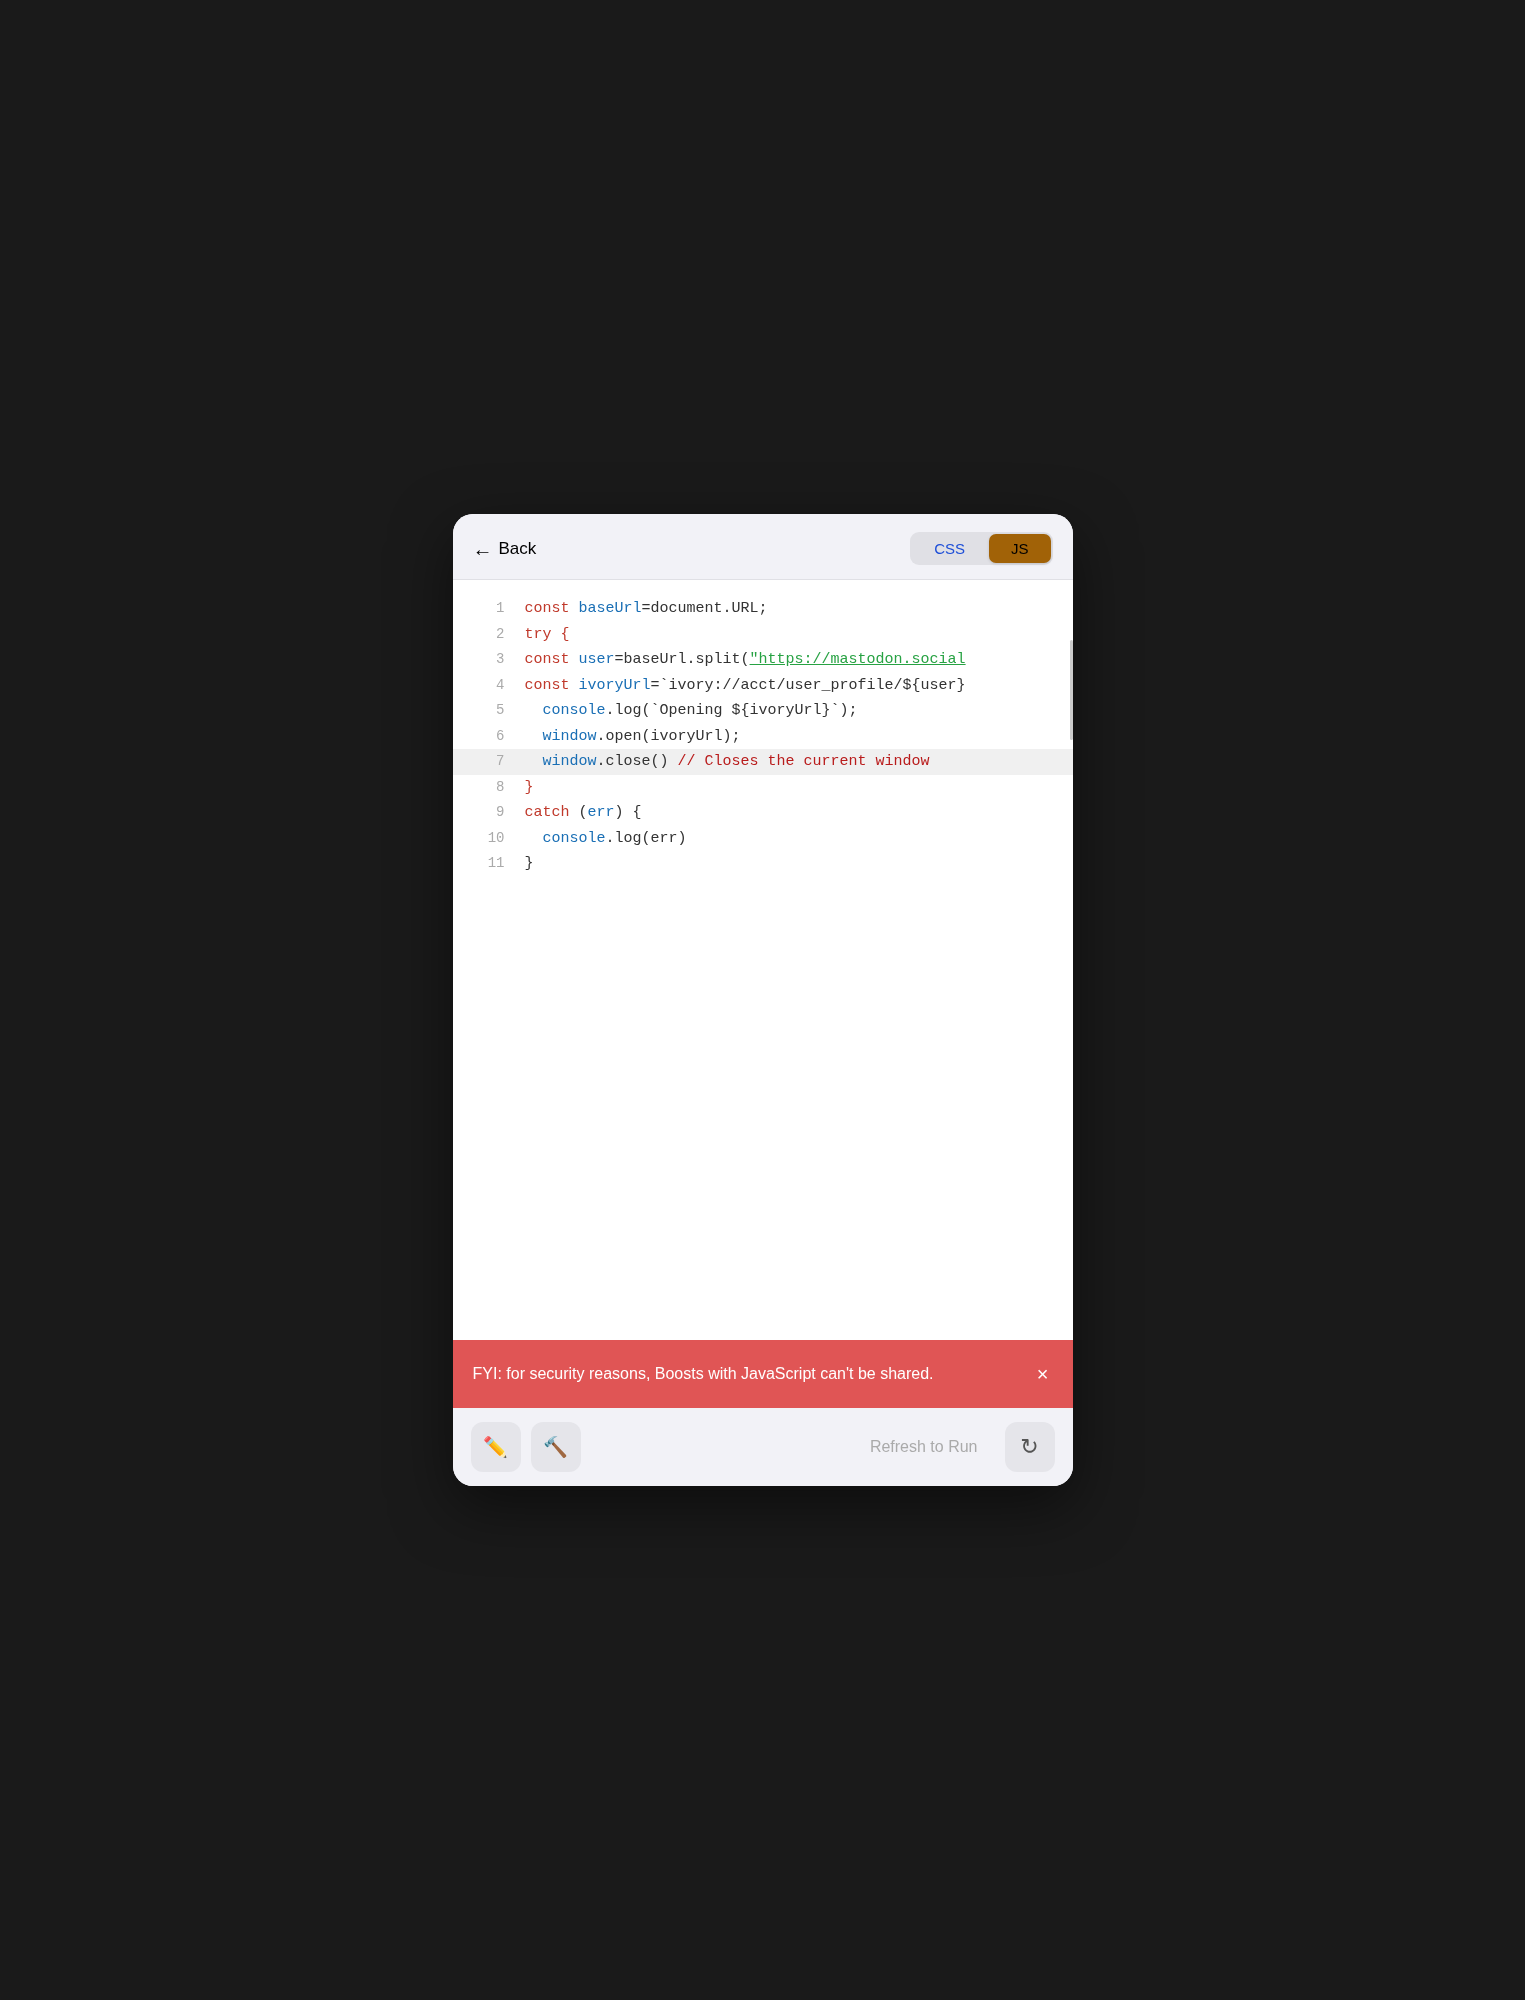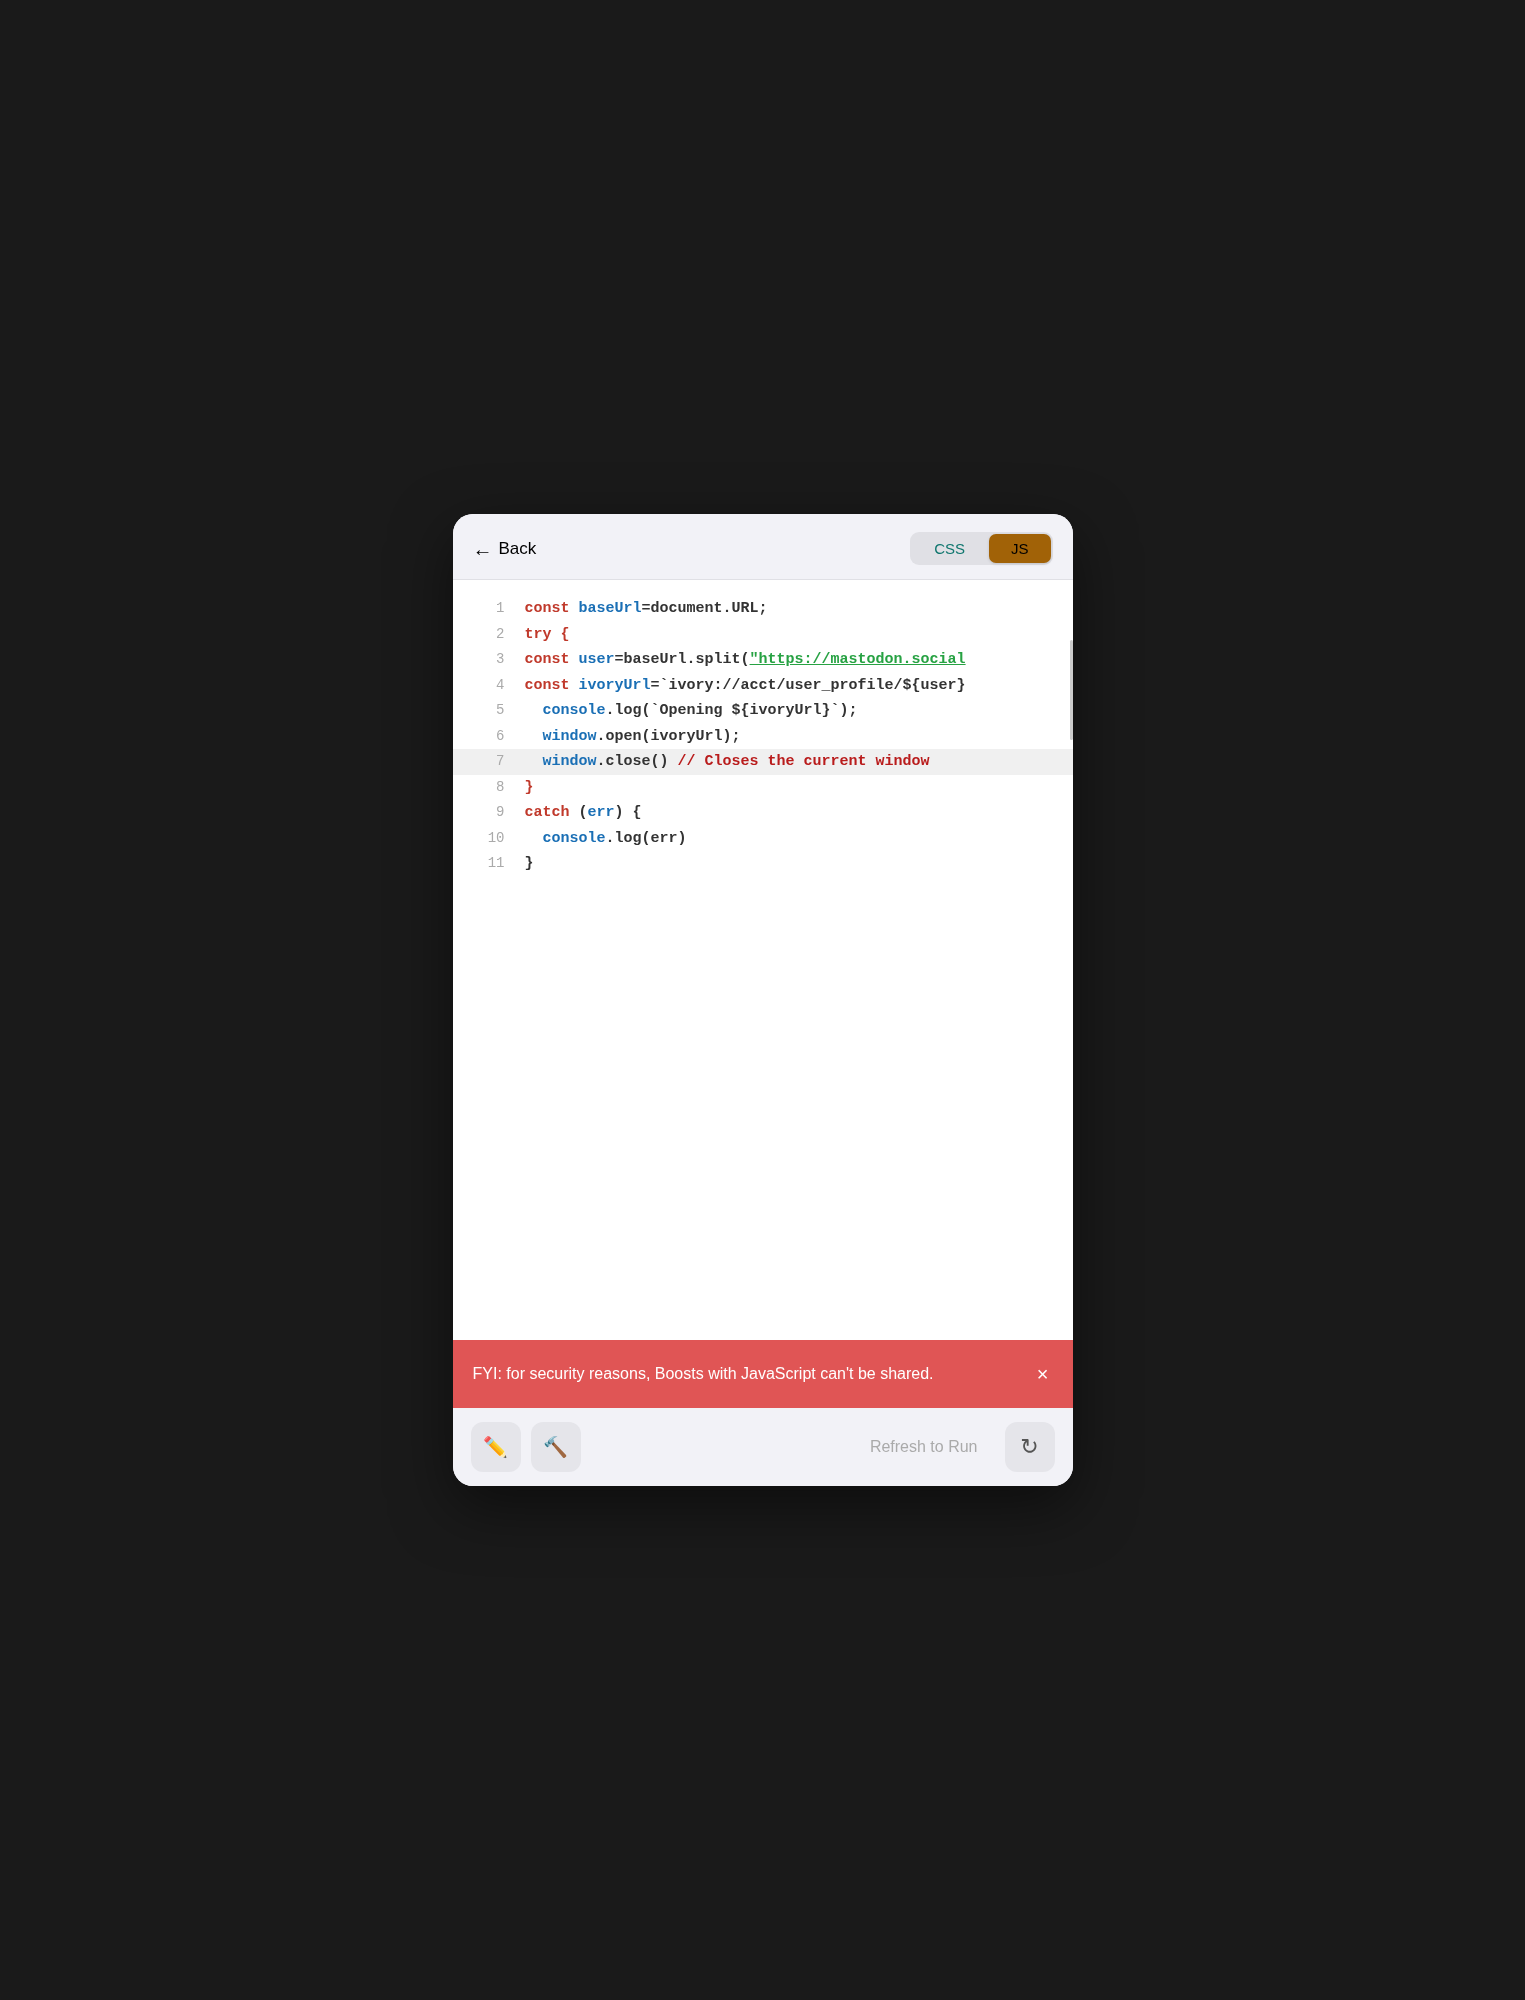--- a/index.html
+++ b/index.html
@@ -60,21 +60,21 @@
     }
 
     .tab {
       padding: 6px 22px;
       border-radius: 7px;
       font-size: 15px;
       font-weight: 500;
       cursor: pointer;
       border: none;
       background: transparent;
-      color: #0f766e;
+      color: #1d4ed8;
     }
 
     .tab.active {
       background: #a16207;
       color: #000;
       box-shadow: 0 1px 3px rgba(0,0,0,0.15);
     }
 
     
     .code-area {
@@ -110,21 +110,20 @@
       text-align: right;
       margin-right: 20px;
       font-size: 14px;
       user-select: none;
       flex-shrink: 0;
     }
 
     .code-content {
       color: #333;
       white-space: pre;
-      font-weight: bold;
     }
 
     
     .kw-red { color: #c0392b; }
     .kw-blue { color: #1a6fb5; }
     .comment { color: #b91c1c; font-style: normal; }
     .string-green { color: #27a243; text-decoration: underline; }
     .brace { color: #c0392b; }
 
     

